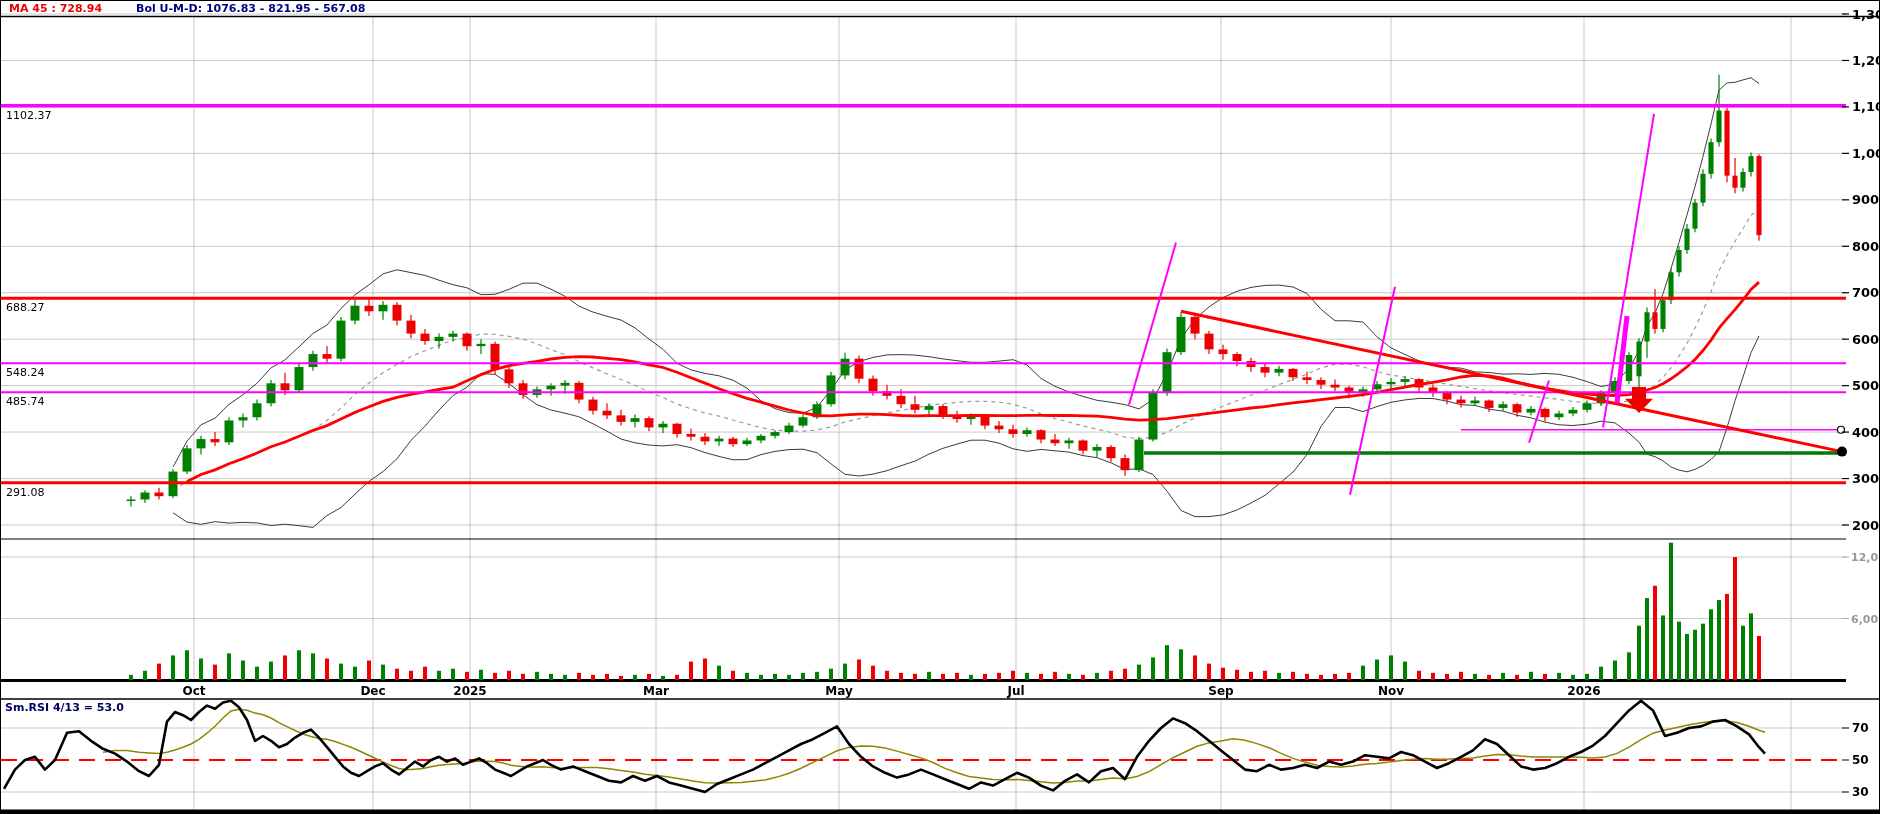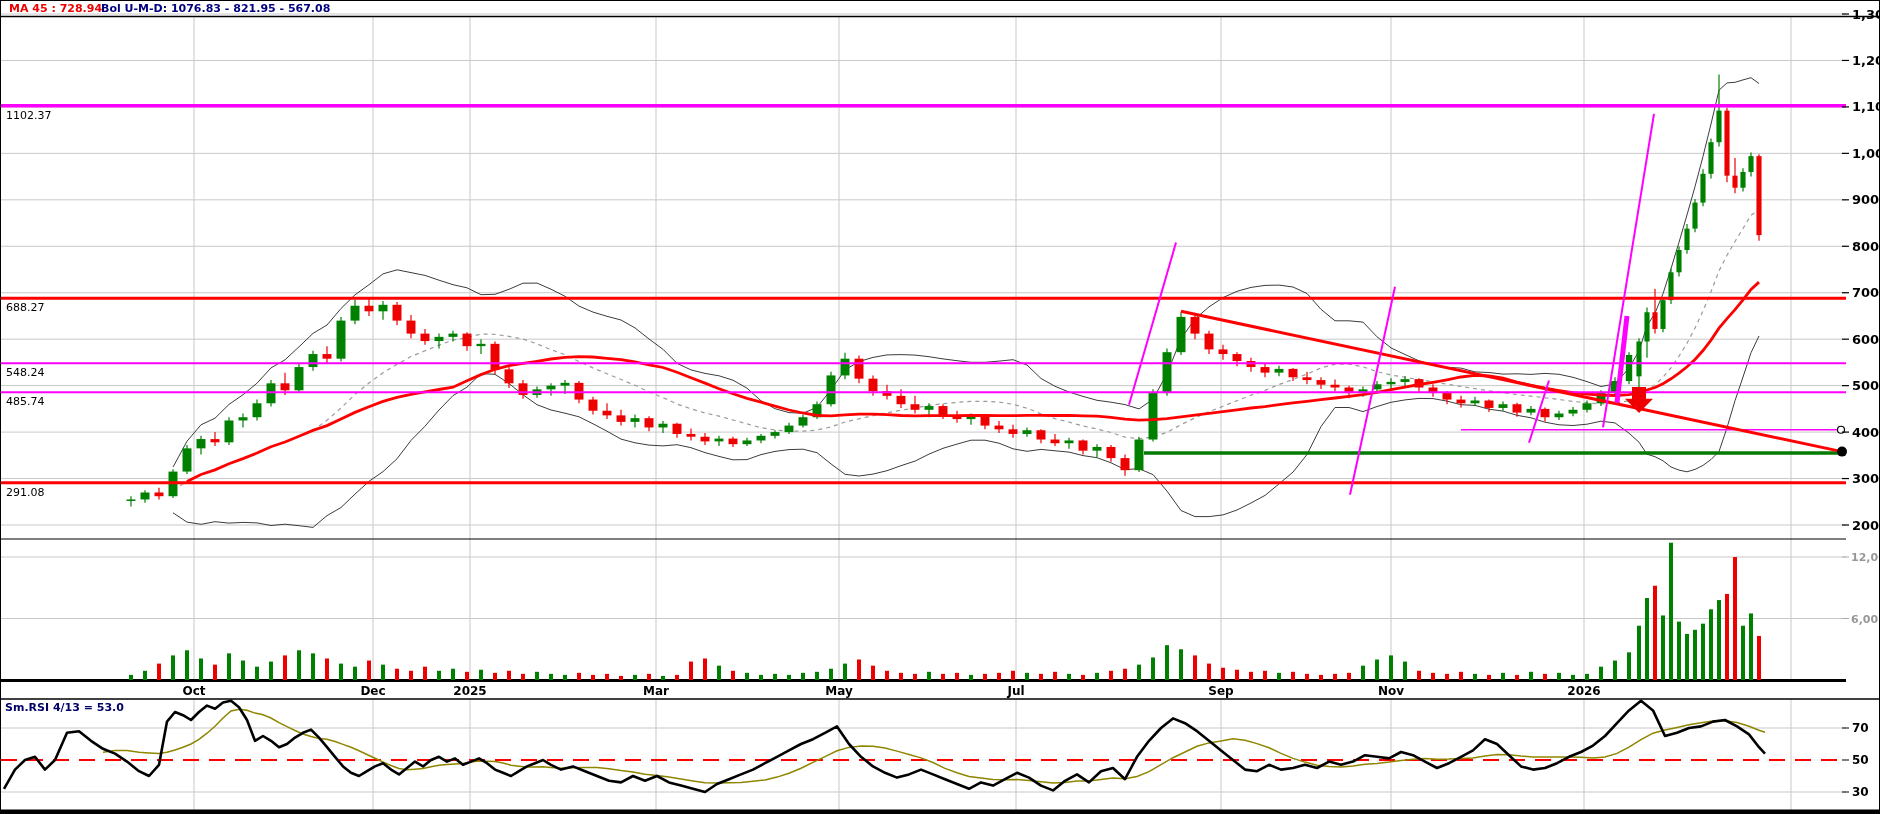--- a/index.html
+++ b/index.html
@@ -536,15 +536,15 @@
       <g>
         <line x1="1841" y1="791" x2="1848" y2="791" stroke="#000" stroke-width="1"></line>
         <text x="1851" y="795" font-size="12" font-weight="bold" fill="#000">30</text>
         <line x1="1841" y1="759" x2="1848" y2="759" stroke="#000" stroke-width="1"></line>
         <text x="1851" y="763" font-size="12" font-weight="bold" fill="#000">50</text>
         <line x1="1841" y1="727" x2="1848" y2="727" stroke="#000" stroke-width="1"></line>
         <text x="1851" y="731" font-size="12" font-weight="bold" fill="#000">70</text>
       </g>
     </svg>
   <div class="hdr" id="ma-label" style="color: rgb(238, 0, 0);">MA 45 : 728.94</div>
-  <div class="hdr" id="bol-label" style="color: rgb(0, 0, 128);">Bol U-M-D: 1076.83 - 821.95 - 567.08</div>
+  <div class="hdr" id="bol-label" style="color: rgb(0, 0, 128); padding-left: 35px;">Bol U-M-D: 1076.83 - 821.95 - 567.08</div>
   <div id="rsi-label">Sm.RSI 4/13 = 53.0</div>
 </div>
 
 </body></html>

